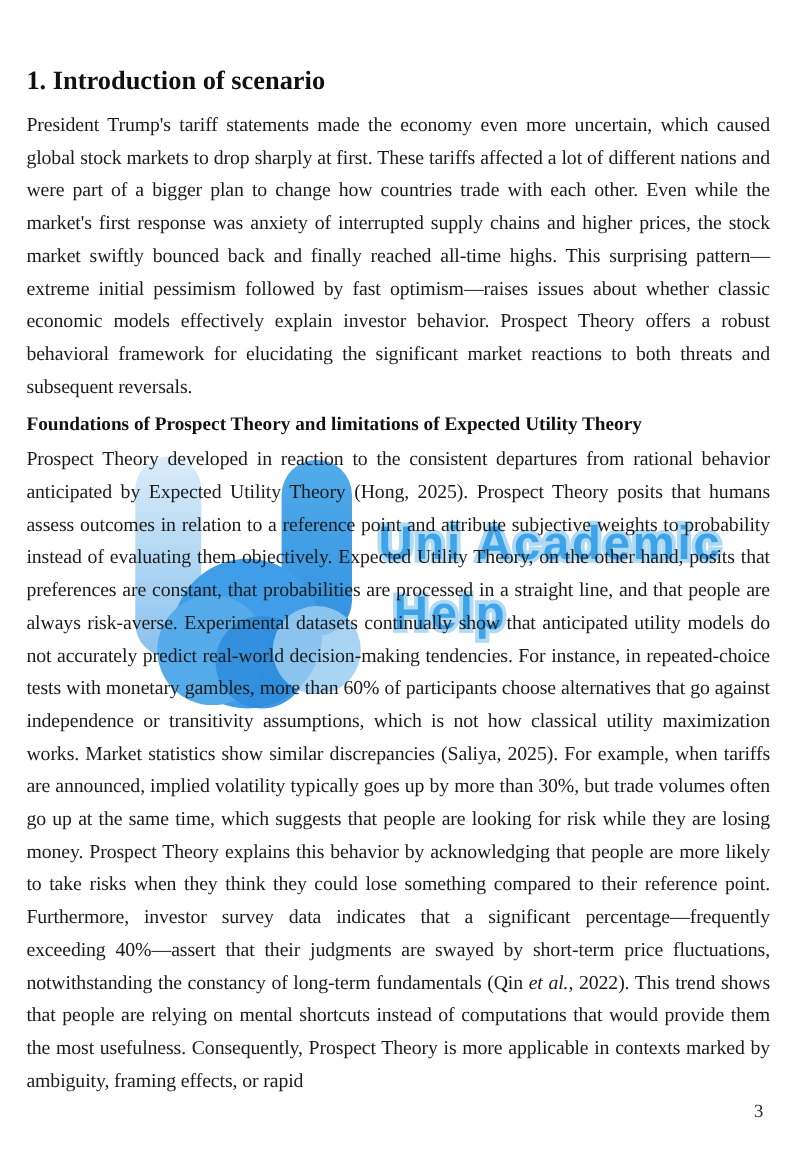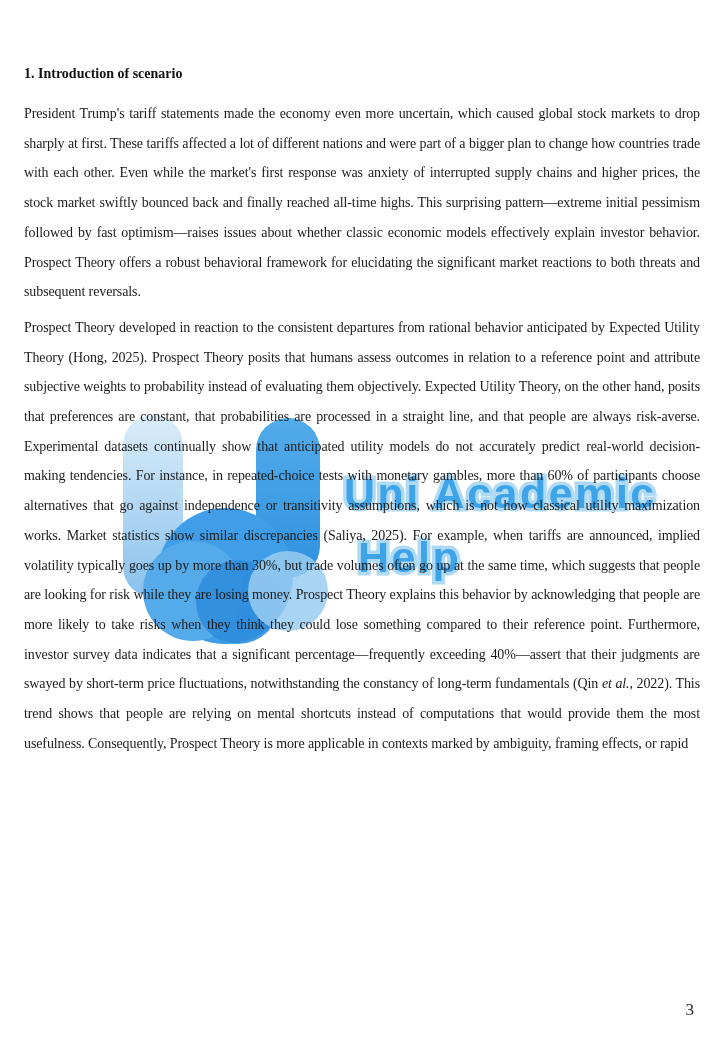--- a/index.html
+++ b/index.html
@@ -39,37 +39,37 @@
   
   .content {
     position: absolute;
     left: 24px;
     width: 676px;
     top: 0;
     z-index: 2;
   }
   h1.sec {
     margin: 0;
-    font-size: 14px;
+    font-size: 24px;
     line-height: 26px;
     font-weight: bold;
     color: #111;
   }
   #h-intro { margin-top: 61px; }
   #h-lit   { margin-top: 30px; }
   .subhead {
     margin: 7px 0 0 0;
     font-size: 17.5px;
     line-height: 24px;
     font-weight: bold;
     color: #111;
   }
   p.body {
     margin: 12px 0 0 0;
-    font-size: 14px;
+    font-size: 18px;
     line-height: 29.7px;
     text-align: justify;
     text-justify: inter-word;
     letter-spacing: -0.1px;
   }
   p#p-lit { margin-top: 6px; }
   .page-number {
     position: absolute;
     top: 1000px;
     right: 26px;
@@ -107,18 +107,19 @@
     </svg>
   </div>
 
   <div class="content">
 
     <h1 class="sec" id="h-intro">1. Introduction of scenario</h1>
 
     <p class="body" id="p-intro">President Trump's tariff statements made the economy even more uncertain, which caused global stock markets to drop sharply at first. These tariffs affected a lot of different nations and were part of a bigger plan to change how countries trade with each other. Even while the market's first response was anxiety of interrupted supply chains and higher prices, the stock market swiftly bounced back and finally reached all-time highs. This surprising pattern—extreme initial pessimism followed by fast optimism—raises issues about whether classic economic models effectively explain investor behavior. Prospect Theory offers a robust behavioral framework for elucidating the significant market reactions to both threats and subsequent reversals.</p>
 
 
+    <h2 class="subhead">Foundations of Prospect Theory and limitations of Expected Utility Theory</h2>
 
     <p class="body" id="p-lit"><span>Prospect Theory developed in reaction to the consistent departures from rational behavior anticipated by Expected Utility Theory (Hong, 2025). Prospect Theory posits that humans assess outcomes in relation to a reference point and attribute subjective weights to probability instead of evaluating them objectively. Expected Utility Theory, on the other hand, posits that preferences are constant, that probabilities are processed in a straight line, and that people are always risk-averse. Experimental datasets continually show that anticipated utility models do not accurately predict real-world decision-making tendencies. For instance, in repeated-choice tests with monetary gambles, more than 60% of participants choose alternatives that go against independence or transitivity assumptions, which is not how classical utility maximization works. Market statistics show similar discrepancies (Saliya, 2025). For example, when tariffs are announced, implied volatility typically goes up by more than 30%, but trade volumes often go up at the same time, which suggests that people are looking for risk while they are losing money. Prospect Theory explains this behavior by acknowledging that people are more likely to take risks when they think they could lose something compared to their reference point. Furthermore, investor survey data indicates that a significant percentage—frequently exceeding 40%—assert that their judgments are swayed by short-term price fluctuations, notwithstanding the constancy of long-term fundamentals (Qin </span><i>et al.</i><span>, 2022). This trend shows that people are relying on mental shortcuts instead of computations that would provide them the most usefulness. Consequently, Prospect Theory is more applicable in contexts marked by ambiguity, framing effects, or rapid</span></p>
   </div>
 
   <div class="page-number">3</div>
 </div>
 
 </body></html>

